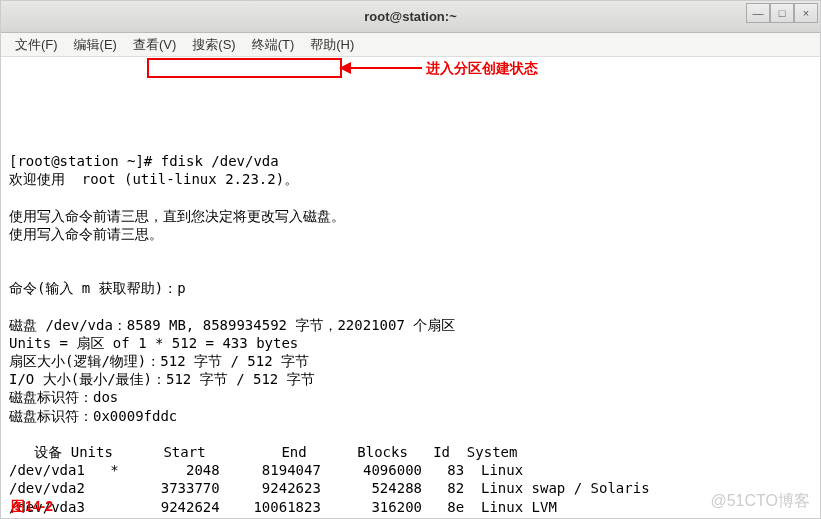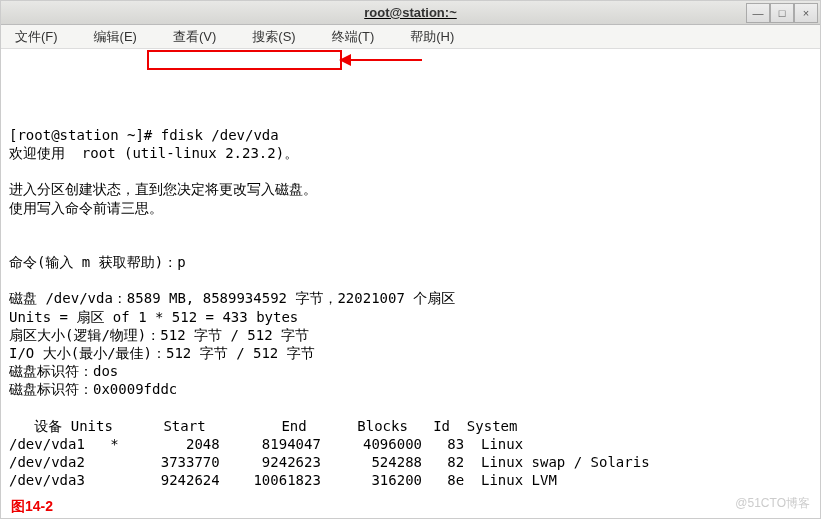--- a/index.html
+++ b/index.html
@@ -5,28 +5,27 @@
     * { margin: 0; padding: 0; box-sizing: border-box; }
     body {
       font-family: "Microsoft YaHei", "SimSun", sans-serif;
       background: #fff;
       width: 821px;
       height: 519px;
       position: relative;
       border: 1px solid #ccc;
     }
     .titlebar {
-      height: 24px;
+      height: 32px;
       background: linear-gradient(to bottom, #e8e8e6, #d6d6d3);
       border-bottom: 1px solid #bbb;
       display: flex;
       align-items: center;
       justify-content: center;
       position: relative;
-      text-decoration: underline;
     }
     .titlebar-title {
       font-size: 13px;
       color: #333;
       font-weight: bold;
     }
     .window-controls {
       position: absolute;
       right: 2px;
       top: 2px;
@@ -45,21 +44,21 @@
       color: #555;
       cursor: pointer;
     }
     .menubar {
       height: 24px;
       background: #f5f5f3;
       border-bottom: 1px solid #ddd;
       display: flex;
       align-items: center;
       padding: 0 6px;
-      gap: 20px;
+      gap: 0;
     }
     .menu-item {
       padding: 2px 8px;
       font-size: 13px;
       color: #333;
       cursor: pointer;
     }
     .terminal {
       padding: 4px 8px;
       font-family: "Monospace", "Courier New", monospace;
@@ -113,21 +112,21 @@
       color: #e00;
       font-family: "Microsoft YaHei", sans-serif;
       font-size: 14px;
       font-weight: bold;
     }
     .watermark {
       position: absolute;
       right: 10px;
       bottom: 6px;
       color: #ccc;
-      font-size: 12px;
+      font-size: 16px;
       font-family: "Microsoft YaHei", sans-serif;
     }
   </style>
 </head>
 <body>
 
 <div class="titlebar">
   <span class="titlebar-title">root@station:~</span>
   <div class="window-controls">
     <div class="window-btn">—</div>
@@ -142,24 +141,25 @@
   <span class="menu-item">查看(V)</span>
   <span class="menu-item">搜索(S)</span>
   <span class="menu-item">终端(T)</span>
   <span class="menu-item">帮助(H)</span>
 </div>
 
 <div class="terminal">
   <div class="highlight-box"></div>
   <div class="arrow-line"></div>
   <div class="arrow-head"></div>
+  <div class="annotation">进入分区创建状态</div>
 <span>[root@station ~]# fdisk /dev/vda</span>
 <span>欢迎使用  root (util-linux 2.23.2)。</span>
 <span></span>
-<span>进入分区创建状态，直到您决定将更改写入磁盘。</span>
+<span>使用写入命令前请三思，直到您决定将更改写入磁盘。</span>
 <span>使用写入命令前请三思。</span>
 <span></span>
 <span></span>
 <span>命令(输入 m 获取帮助)：p</span>
 <span></span>
 <span>磁盘 /dev/vda：8589 MB, 8589934592 字节，22021007 个扇区</span>
 <span>Units = 扇区 of 1 * 512 = 433 bytes</span>
 <span>扇区大小(逻辑/物理)：512 字节 / 512 字节</span>
 <span>I/O 大小(最小/最佳)：512 字节 / 512 字节</span>
 <span>磁盘标识符：dos</span>

